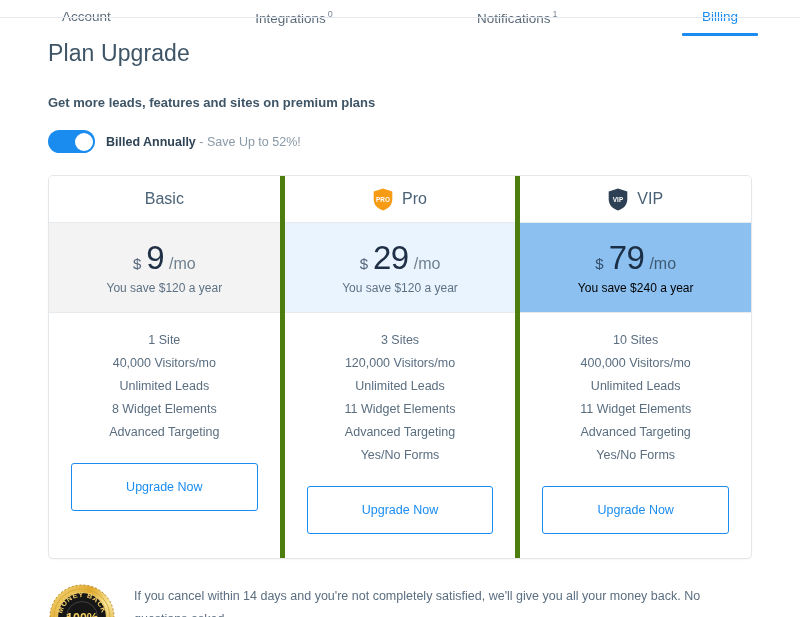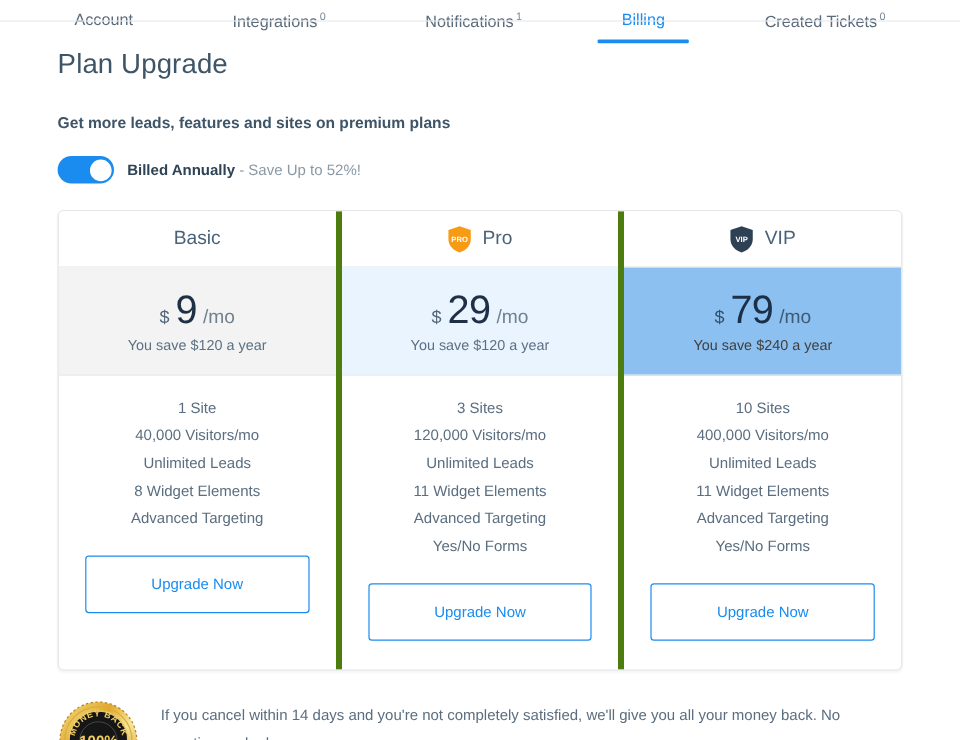--- a/index.html
+++ b/index.html
@@ -148,21 +148,21 @@
     line-height: 1;
     margin-bottom: 7px;
   }
   .cur { font-size: 15px; color: #53657a; font-weight: 300; margin-right: 5px; }
   .amount { font-size: 33px; font-weight: 400; letter-spacing: -0.5px; color: #1f3046; }
   .per { font-size: 16px; color: #70818f; margin-left: 5px; font-weight: 400; }
   .band-vip .per { color: #3f5a74; }
   .band-vip .cur { color: #33506d; }
   .band-vip .amount { color: #1b2f46; }
   .save-note { font-size: 12px; color: #5d7184; }
-  .band-vip .save-note { color: #404040; }
+  .band-vip .save-note { color: #000000; }
 
   .features {
     padding: 20px 10px 14px 10px;
     display: flex;
     flex-direction: column;
     align-items: center;
     gap: 9px;
     min-height: 130px;
   }
   .feature { font-size: 12.5px; color: #5a6e80; text-align: left; }
@@ -213,23 +213,20 @@
     <span>Account</span>
   </div>
   <div class="tab">
     <span>Integrations</span><span class="sup">0</span>
   </div>
   <div class="tab">
     <span>Notifications</span><span class="sup">1</span>
   </div>
   <div class="tab active">
     <span>Billing</span>
-  </div>
-  <div class="tab">
-    <span>Created Tickets</span><span class="sup">0</span>
   </div>
 </div>
 
 <div class="page">
 
   <h1 class="page-title">Plan Upgrade</h1>
 
   <div class="subtitle">Get more leads, features and sites on premium plans</div>
 
   <div class="toggle-row">

